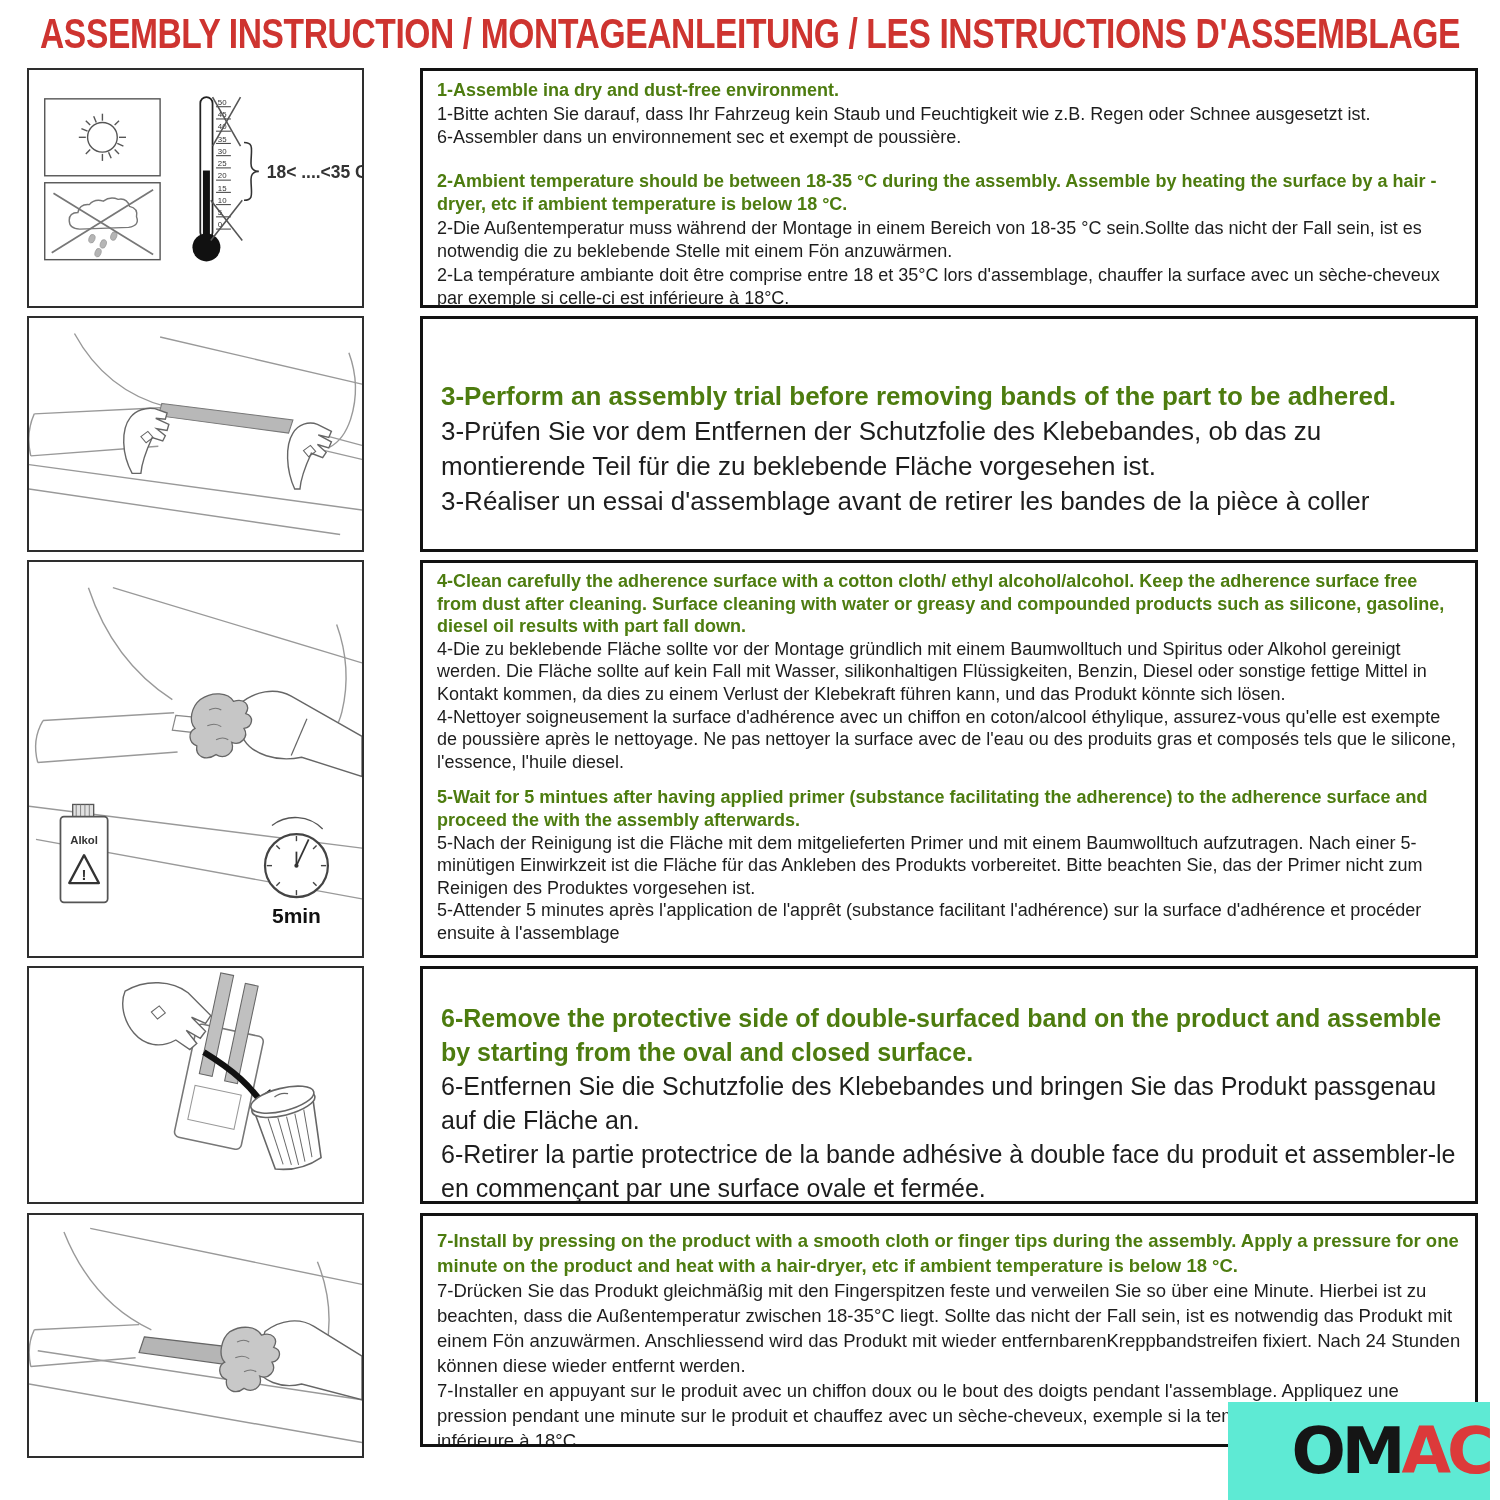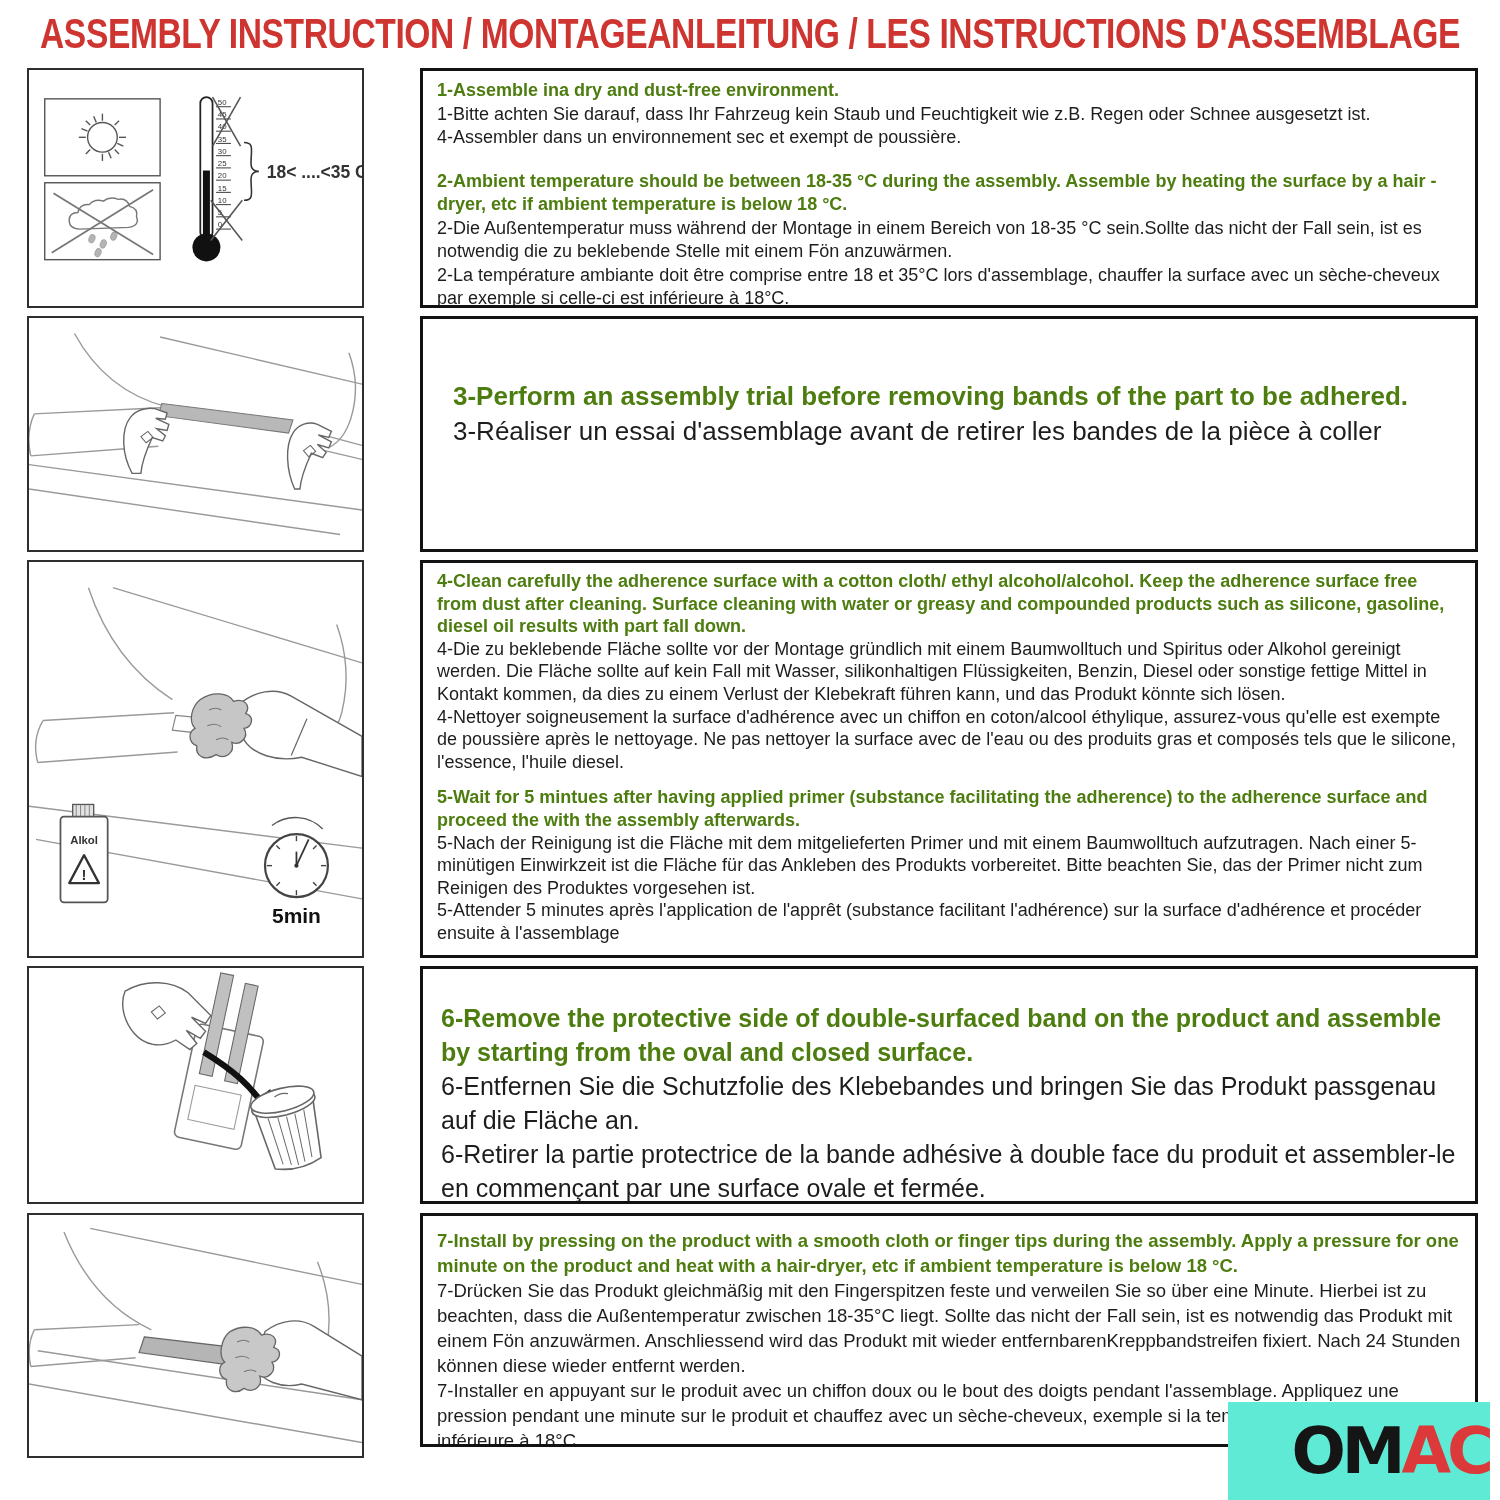--- a/index.html
+++ b/index.html
@@ -15,21 +15,21 @@
   .r2{top:316px;height:236px;}
   .r3{top:560px;height:398px;}
   .r4{top:966px;height:238px;}
   .r5l{top:1213px;height:245px;}
   .r5r{top:1213px;height:234px;}
   .text{box-sizing:border-box;width:100%;height:100%;overflow:hidden;}
   .para{margin:0;}
   .para.bold{font-weight:bold;color:#4d7c0f;}
   .t1{font-size:18px;line-height:23.5px;padding:8px 14px;}
   .t1 .gap{margin-top:20px;}
-  .t2{font-size:26px;line-height:35px;padding:60px 18px 0;margin-left:12px;}
+  .t2{font-size:26px;line-height:35px;padding:60px 18px 0;}
   .t3{font-size:18px;line-height:22.6px;padding:7px 14px;}
   .t3 .gap{margin-top:13px;}
   .t4{font-size:25px;line-height:34px;padding:32px 18px 6px;}
   .t5{font-size:18.5px;line-height:25px;padding:12px 14px;}
   .ill{display:block;width:100%;height:100%;}
   .logo{position:absolute;left:1228px;top:1402px;width:262px;height:98px;background:#5eead4;
         display:flex;align-items:center;justify-content:flex-end;z-index:3;
         font-family:"DejaVu Sans", sans-serif;font-weight:bold;font-size:64px;letter-spacing:-4px;}
   .logo .om{color:#151515;}
   .logo .ac{color:#DC3A3A;}
@@ -116,21 +116,21 @@
         </g>
         <path d="M246,66 C258,66 254,74 254,90 C254,97 258,99 263,99 C258,99 254,101 254,108 C254,124 258,132 246,132" fill="none" stroke="#333" stroke-width="1.8"></path>
       </g>
       <text x="272" y="106" font-size="20" font-weight="bold" fill="#333">18&lt; ....&lt;35 C</text>
     </svg>
   </div>
   <div class="box right-box r1">
     <div class="text t1">
         <p class="para bold">1-Assemble ina dry and dust-free environment.</p>
         <p class="para">1-Bitte achten Sie darauf, dass Ihr Fahrzeug kein Staub und Feuchtigkeit wie z.B. Regen oder Schnee ausgesetzt ist.</p>
-        <p class="para">4-Assembler dans un environnement sec et exempt de poussière.</p>
+        <p class="para">6-Assembler dans un environnement sec et exempt de poussière.</p>
         <p class="para bold gap">2-Ambient temperature should be between 18-35 °C  during the assembly. Assemble by heating the surface by a hair -dryer, etc if ambient temperature is below 18 °C.</p>
         <p class="para">2-Die Außentemperatur muss während der Montage in einem Bereich von 18-35 °C  sein.Sollte das nicht der Fall sein, ist es notwendig die zu beklebende Stelle mit einem Fön anzuwärmen.</p>
         <p class="para">2-La température ambiante doit être comprise entre 18 et 35°C lors d'assemblage, chauffer la surface avec un sèche-cheveux par exemple si celle-ci est inférieure à 18°C.</p>
       </div>
   </div>
 
   <div class="box left-box r2">
     <svg class="ill" viewBox="0 0 381 230">
       <g fill="none" stroke="#999" stroke-width="1.6">
         <path d="M52,0 Q88,66 158,84"></path>
@@ -151,20 +151,21 @@
       </g>
       <g fill="#fff" stroke="#666" stroke-width="1.6">
         <path d="M304,178 C294,156 293,128 302,114 C308,104 320,100 330,104 L346,112 L343,119 L331,116 L346,124 L343,131 L330,127 L340,136 L336,142 L323,137 C317,150 311,164 310,178 Z"></path>
         <path d="M314,134 l8,-6 l6,7 l-8,6 z" fill="none" stroke-width="1.2"></path>
       </g>
     </svg>
   </div>
   <div class="box right-box r2">
     <div class="text t2">
         <p class="para bold">3-Perform an assembly trial before removing bands of the part to be adhered.</p>
+        <p class="para">3-Prüfen Sie vor dem Entfernen der Schutzfolie des Klebebandes, ob das zu montierende Teil für die zu beklebende Fläche vorgesehen ist.</p>
         <p class="para">3-Réaliser un essai d'assemblage avant de retirer les bandes de la pièce à coller</p>
       </div>
   </div>
 
   <div class="box left-box r3">
     <svg class="ill" viewBox="0 0 381 392">
       <g fill="none" stroke="#999" stroke-width="1.6">
         <path d="M68,0 Q96,84 164,128"></path>
         <path d="M96,0 L381,86"></path>
         <path d="M352,42 Q370,92 358,142 Q352,166 336,174"></path>

